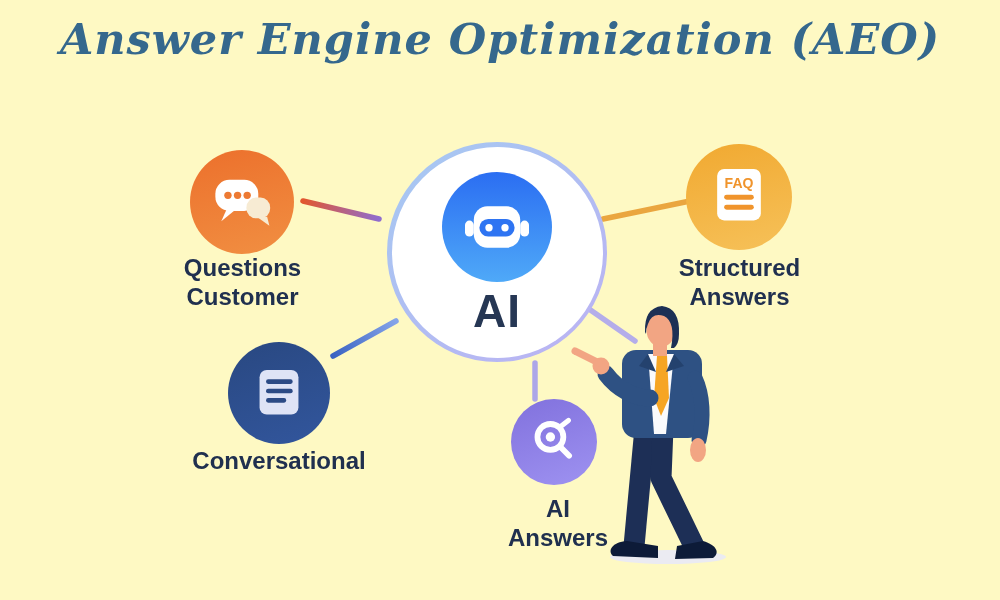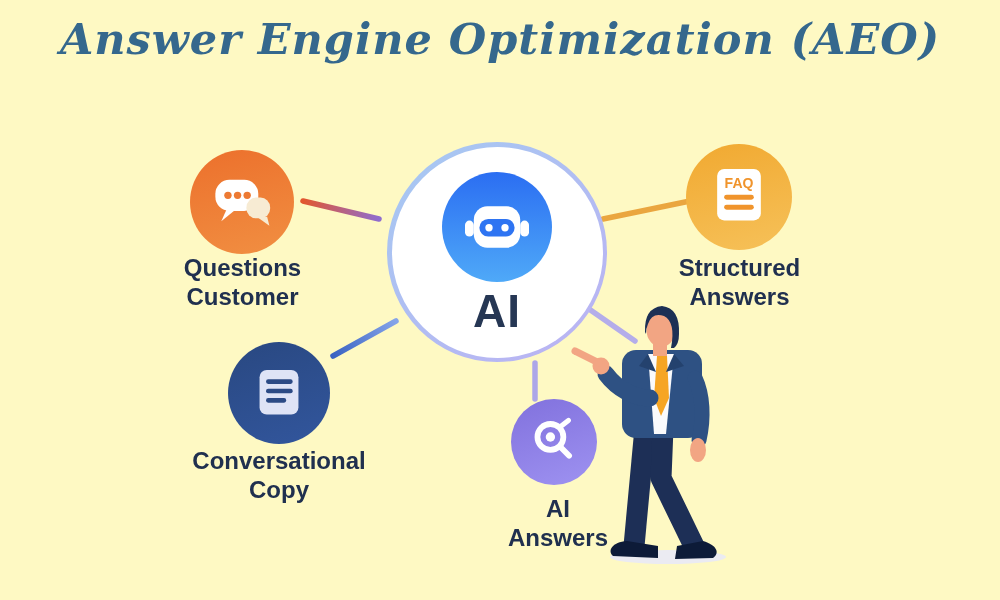--- a/index.html
+++ b/index.html
@@ -125,21 +125,20 @@
   <div class="node-circle nc-cc">
     <svg width="72" height="72" viewBox="0 0 100 100">
       <rect x="23" y="18" width="54" height="62" rx="10" fill="#DEE3F6"></rect>
       <rect x="32" y="31" width="37" height="6.5" rx="3" fill="#2B4A85"></rect>
       <rect x="32" y="44" width="37" height="6.5" rx="3" fill="#2B4A85"></rect>
       <rect x="32" y="57" width="28" height="6.5" rx="3" fill="#2B4A85"></rect>
     </svg>
   </div>
   <div class="node-label lb-cc">
     <span>Conversational</span>
-    <span>Copy</span>
   </div>
 
   <div class="node-circle nc-as">
     <svg width="72" height="72" viewBox="0 0 100 100">
       <circle cx="45" cy="43" r="18" stroke="#fff" stroke-width="8" fill="none"></circle>
       <circle cx="45" cy="43" r="6.5" fill="#fff"></circle>
       <line x1="59" y1="57" x2="71" y2="69" stroke="#fff" stroke-width="8" stroke-linecap="round"></line>
       <line x1="61" y1="27" x2="70" y2="20" stroke="#fff" stroke-width="7" stroke-linecap="round"></line>
     </svg>
   </div>

